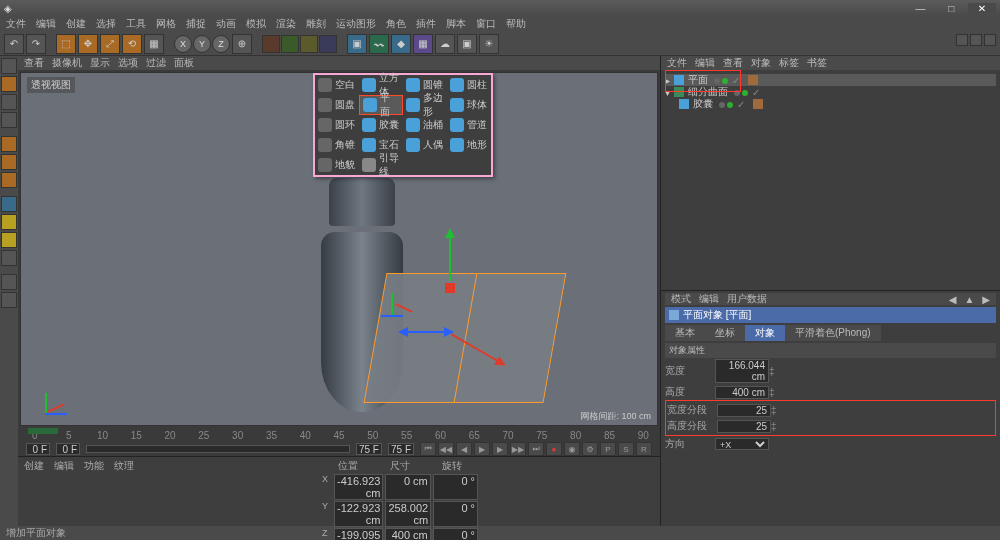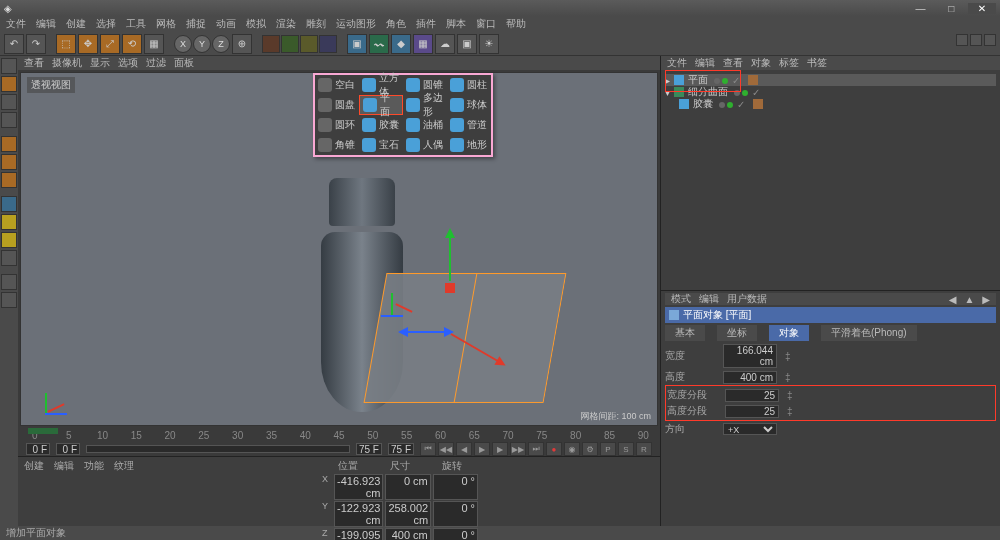--- a/index.html
+++ b/index.html
@@ -69,27 +69,27 @@
   .right .tabs{height:14px;background:#4a4a4a;display:flex;gap:8px;padding:0 6px;font-size:9px;align-items:center;}
   .obj-tree{flex:0 0 220px;background:#3e3e3e;padding:4px;position:relative;}
   .tree-hilite{position:absolute;left:4px;top:0px;width:76px;height:22px;border:1px solid #ff3a2a;}
   .tree-row{display:flex;align-items:center;gap:4px;height:12px;color:#ccc;font-size:9px;}
   .tree-row.sel{background:#5a5a5a;}
   .tree-row .ico{width:10px;height:10px;background:#4aa0d8;}
   .tree-row .dots span{width:6px;height:6px;display:inline-block;border-radius:50%;margin-left:2px;}
   .d-g{background:#2faf2f;} .d-gr{background:#666;}
   .dot-tag{width:10px;height:10px;background:#a06a3a;display:inline-block;margin-left:4px;}
   .attr-panel{flex:1;background:#3e3e3e;border-top:1px solid #222;padding:2px 4px;}
-  .attr-tabs{display:flex;gap:12px;font-size:9px;margin:2px 0;}
+  .attr-tabs{display:flex;gap:0;font-size:9px;margin:2px 0;}
   .attr-tabs span{padding:1px 10px;background:#4a4a4a;}
   .attr-tabs span.active{background:#4a6aa8;color:#fff;}
   .attr-title{background:#4a6aa8;color:#fff;padding:1px 4px;font-size:9px;margin:2px 0;display:flex;align-items:center;gap:4px;}
   .attr-title .ico{width:10px;height:10px;background:#7aa8d8;}
   .attr-section{background:#4a4a4a;padding:1px 4px;font-size:9px;margin-top:2px;}
-  .attr-row{display:flex;align-items:center;gap:8px;font-size:9px;padding:1px 0;}
+  .attr-row{display:flex;align-items:center;gap:0;font-size:9px;padding:1px 0;}
   .attr-row .lab{width:50px;color:#aaa;}
   .attr-row .val{background:#2a2a2a;border:1px solid #555;padding:0 3px;width:54px;text-align:right;color:#ccc;}
   .attr-row .spin{width:8px;color:#888;}
   .attr-red{border:1px solid #ff3a2a;padding:1px;}
   .attr-row select{background:#2a2a2a;border:1px solid #555;color:#ccc;font-size:9px;height:12px;width:54px;}
   .bottom{height:70px;background:#3e3e3e;border-top:1px solid #222;display:flex;}
   .bottom .left{flex:1;padding:2px 6px;}
   .bottom .left .tabs{font-size:9px;color:#aaa;display:flex;gap:10px;}
   .bottom .coords{width:160px;padding:2px;}
   .bottom .coords .hdr{display:flex;font-size:9px;color:#aaa;}
@@ -298,20 +298,32 @@
             </div>
           <div class="cell">
               <div class="ic"></div>
               <span>人偶</span>
             </div>
           <div class="cell">
               <div class="ic"></div>
               <span>地形</span>
             </div>
         </div>
+        <div class="row">
+          <div class="cell">
+              <div class="ic"></div>
+              <span>地貌</span>
+            </div>
+          <div class="cell">
+              <div class="ic" style="background:#888"></div>
+              <span>引导线</span>
+            </div>
+          <div class="cell"></div>
+          <div class="cell"></div>
+        </div>
       </div>
     </div>
 
     <div class="ruler">
       <div class="bar"></div>
       <span class="tick">0</span>
         <span class="tick">5</span>
         <span class="tick">10</span>
         <span class="tick">15</span>
         <span class="tick">20</span>
@@ -443,20 +455,21 @@
       <div class="attr-title">
         <span class="ico"></span>
           <span>平面对象 [平面]</span>
       </div>
       <div class="attr-tabs">
         <span>基本</span>
         <span>坐标</span>
         <span class="active">对象</span>
         <span>平滑着色(Phong)</span>
       </div>
+      <div class="attr-section">对象属性</div>
       <div class="attr-row">
         <span class="lab">宽度</span>
         <span class="val">166.044 cm</span>
           <span class="spin">‡</span>
       </div>
       <div class="attr-row">
         <span class="lab">高度</span>
         <span class="val">400 cm</span>
           <span class="spin">‡</span>
       </div>

